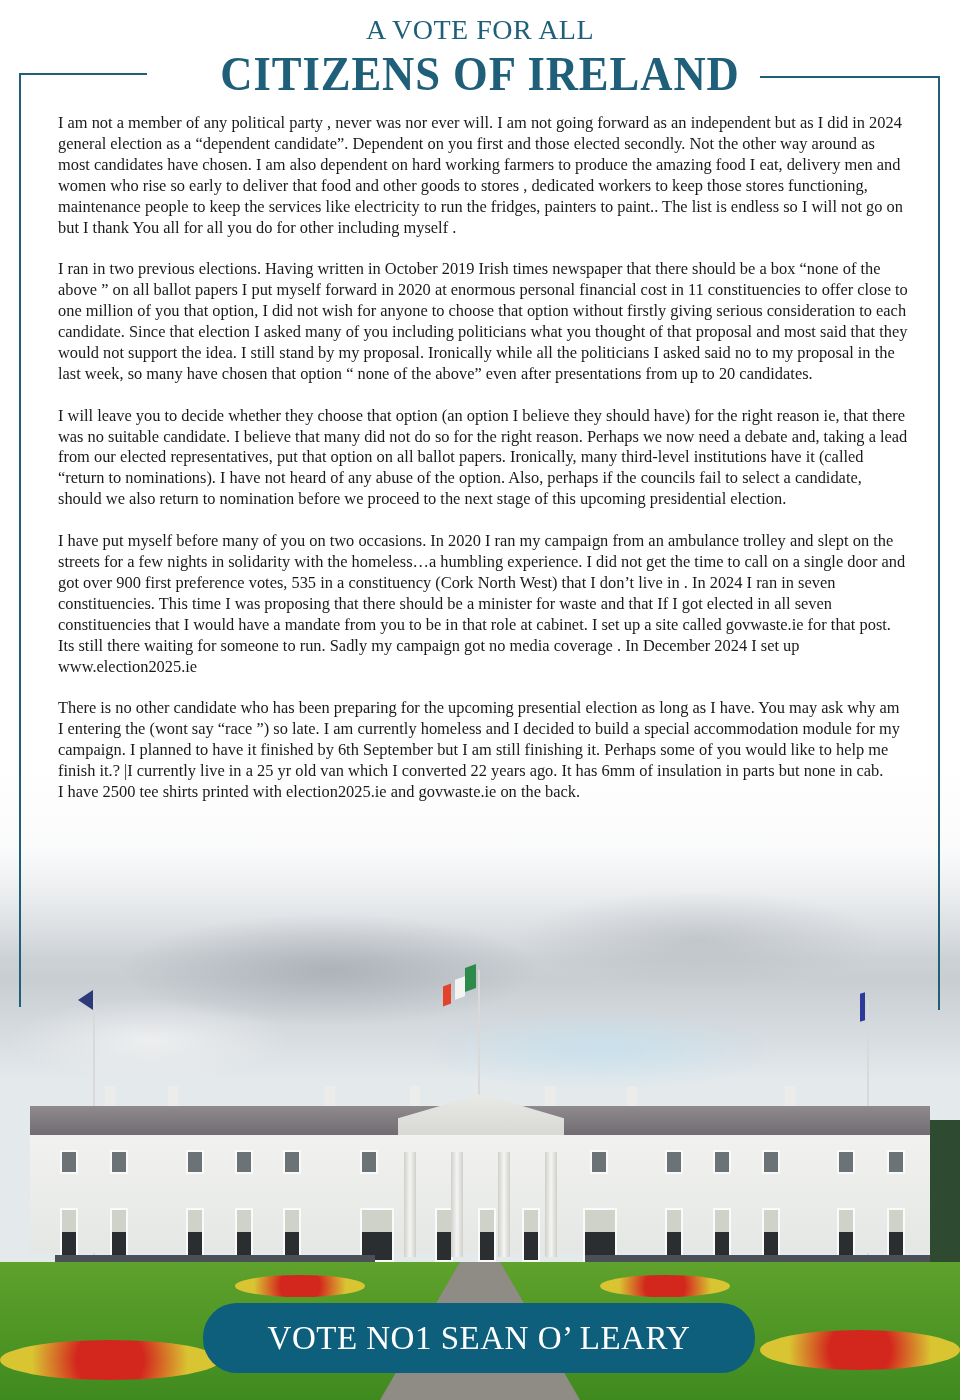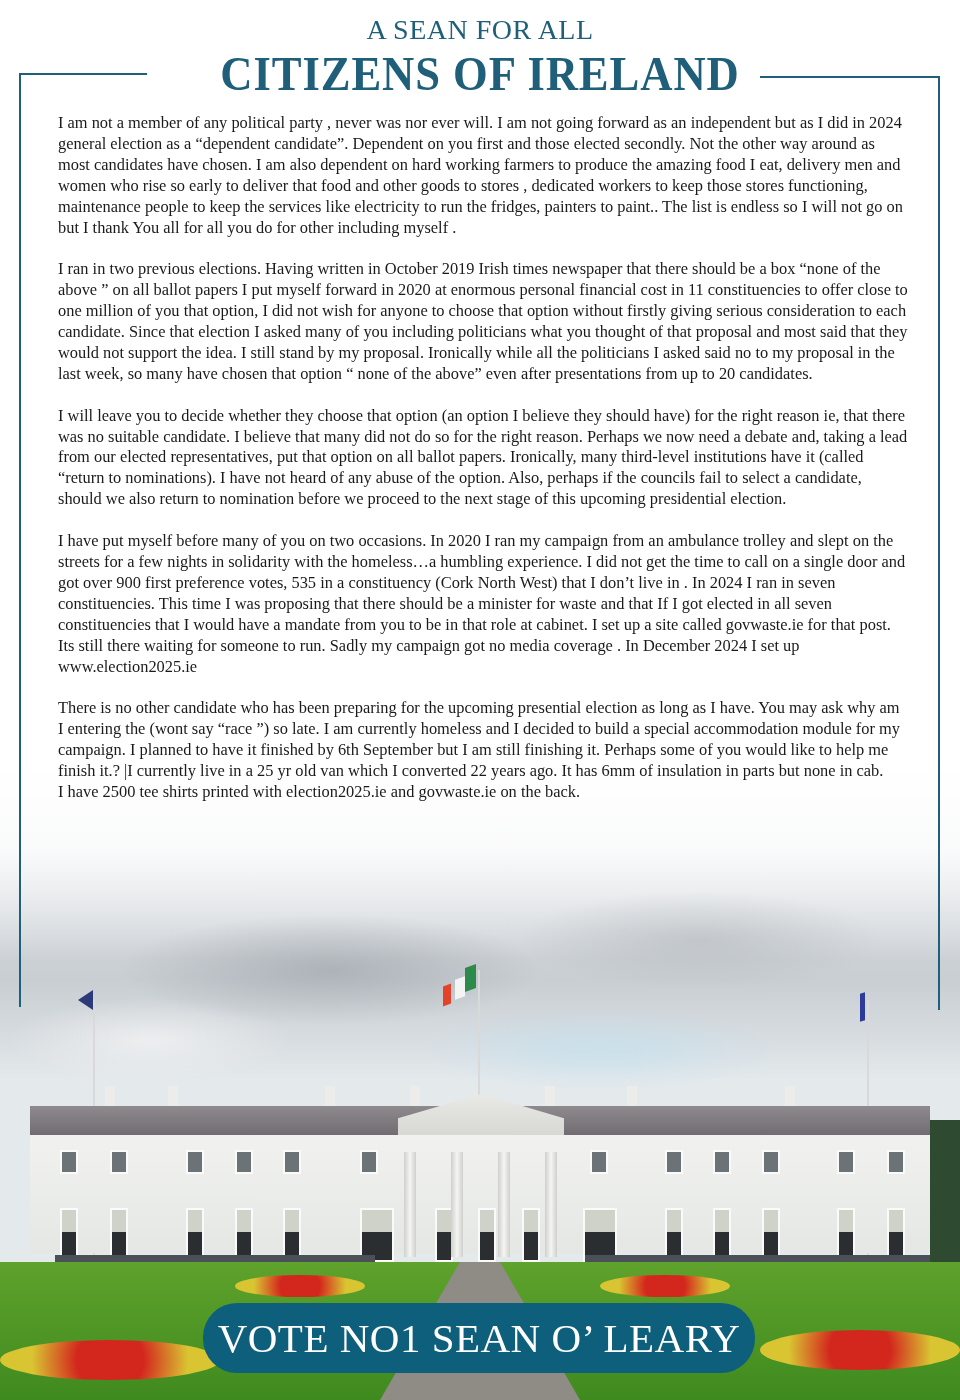--- a/index.html
+++ b/index.html
@@ -78,21 +78,21 @@
     background: #8f8c86;
     clip-path: polygon(40% 0, 60% 0, 100% 100%, 0 100%);
   }
   .flowerbed { position: absolute; height: 22px; background: radial-gradient(circle, #d3271d 30%, #d9c532 70%); border-radius: 50%; }
   .trees-right { position: absolute; left: 930px; top: 1120px; width: 30px; height: 150px; background: #2e4a30; }
 
   .vote-button {
     position: absolute; left: 203px; top: 1303px; width: 552px; height: 70px;
     background: #0d5f7c; border-radius: 34px; border: none; padding: 0;
     display: flex; align-items: center; justify-content: center;
-    color: #ffffff; font-family: "Liberation Serif", serif; font-size: 41px;
+    color: #ffffff; font-family: "Liberation Serif", serif; font-size: 33px;
     letter-spacing: 0.5px; cursor: pointer;
   }
 </style>
 </head>
 <body>
 
 <div class="hero-bg"></div>
 <div class="sky"></div>
 
 <div class="estate"></div>
@@ -157,21 +157,21 @@
 <div class="flowerbed" style="left:235px; top:1275px; width:130px;"></div>
 <div class="flowerbed" style="left:600px; top:1275px; width:130px;"></div>
 <div class="flowerbed" style="left:0px; top:1340px; width:220px; height:40px;"></div>
 <div class="flowerbed" style="left:760px; top:1330px; width:200px; height:40px;"></div>
 
 <div class="frame-line frame-top-left"></div>
 <div class="frame-line frame-top-right"></div>
 <div class="frame-line frame-left"></div>
 <div class="frame-line frame-right"></div>
 
-<div class="header-sub">A SEAN FOR ALL</div>
+<div class="header-sub">A VOTE FOR ALL</div>
 <div class="header-main">CITIZENS OF IRELAND</div>
 
 <div class="body-text">
   <p>I am not a member of any political party , never was nor ever will. I am not going forward as an independent but as I did in 2024 general election as a “dependent candidate”. Dependent on you first and those elected secondly. Not the other way around as most candidates have chosen.  I am also dependent on hard working farmers to produce the amazing food I eat, delivery men and women who rise so early to deliver that food and other goods to stores , dedicated workers to keep those stores functioning, maintenance people to keep the services like electricity to run the fridges, painters to paint.. The list is endless so I will not go on but I thank You all for all you do for other including myself .</p>
   <p>I ran in two previous elections. Having written in October 2019 Irish times newspaper that there should be a box “none of the above ” on all ballot papers I put myself forward in 2020 at enormous personal financial cost in 11 constituencies to offer close to one million of you that option, I did not wish for anyone to choose that option without firstly giving serious consideration to each candidate. Since that election I asked many of you including politicians what you thought of that proposal and most said that they would not support the idea. I still stand by my proposal. Ironically while all the politicians I asked said no to my proposal in the last week, so many have chosen that option “ none of the above” even after presentations from up to 20 candidates.</p>
   <p>I will leave you to decide whether they choose that option (an option I believe they should have) for the right reason ie, that there was no suitable candidate. I believe that many did not do so for the right reason. Perhaps we now need a debate and, taking a lead from our elected representatives, put that option on all ballot papers. Ironically, many third-level institutions have it (called “return to nominations). I have not heard of any abuse of the option.  Also, perhaps if the councils fail to select a candidate, should we also return to nomination before we proceed to the next stage of this upcoming presidential election.</p>
   <p>I have put myself before many of you on two occasions. In 2020 I ran my campaign from an ambulance trolley and slept on the streets for a few nights in solidarity with the homeless…a humbling experience.  I did not get the time to call on a single door and got over 900 first preference votes, 535 in a constituency (Cork North West) that I don’t live in .  In 2024 I ran in seven constituencies. This time I was proposing that there should be a minister for waste and that If I got elected in all seven constituencies that I would have a mandate from you to be in that role at cabinet. I set up a site called govwaste.ie for that post. Its still there waiting for someone to run. Sadly my campaign got no media coverage . In December 2024 I set up www.election2025.ie</p>
   <p>There is no other candidate who has been preparing for the upcoming presential election as long as I have.  You may ask why am I entering the (wont say “race ”) so late. I am currently homeless and I decided to build a special accommodation module for my campaign. I planned to have it finished by 6th September but I am still finishing it. Perhaps some of you would like to help me finish it.?  |I currently live in a 25 yr old van which I converted 22 years ago. It has 6mm of insulation in parts but none in cab.
 I have 2500 tee shirts printed with election2025.ie and govwaste.ie on the back.</p>
 </div>

